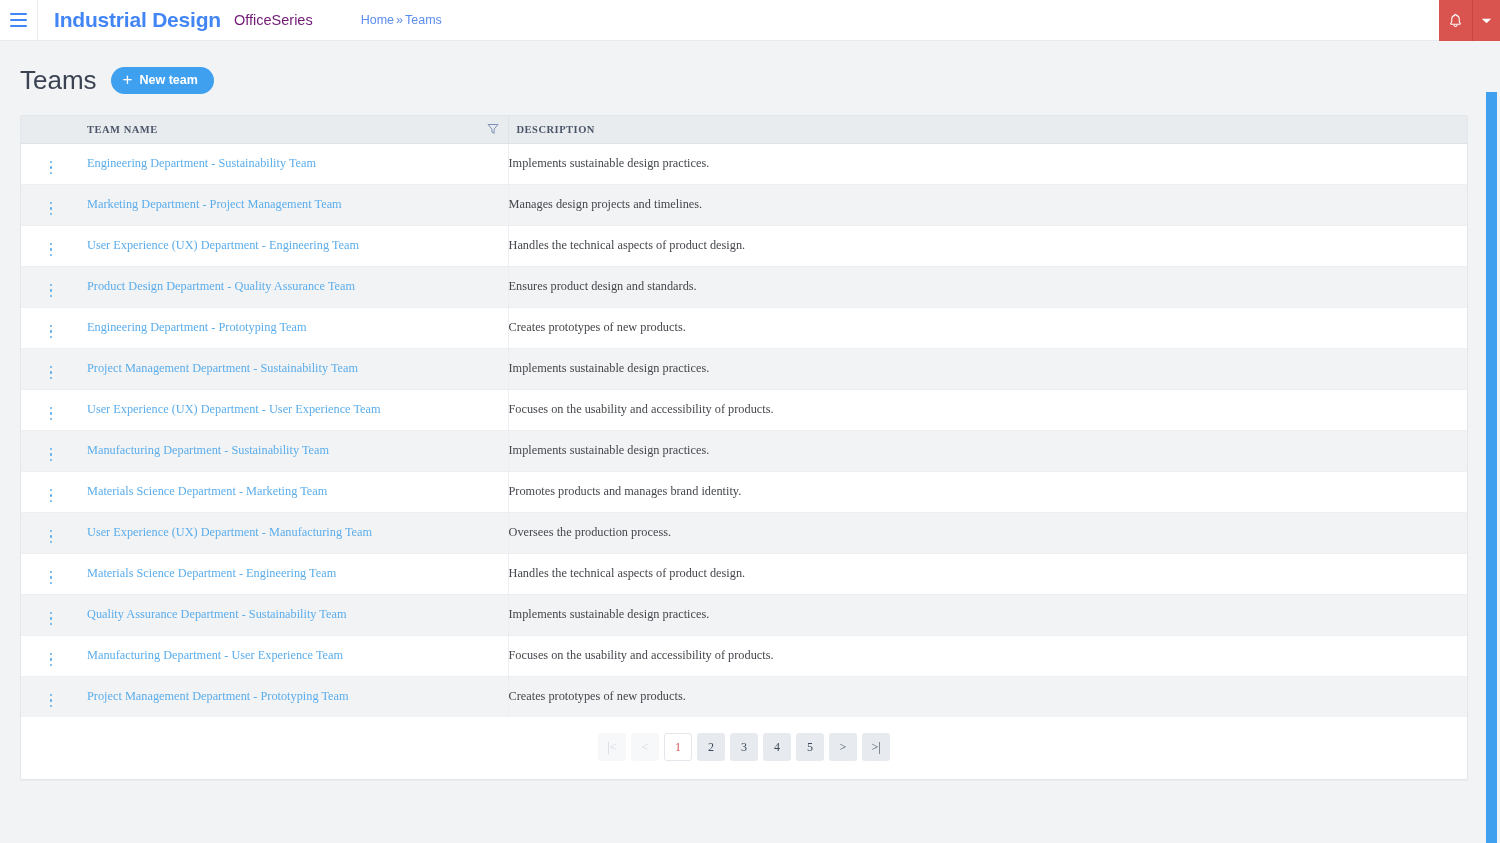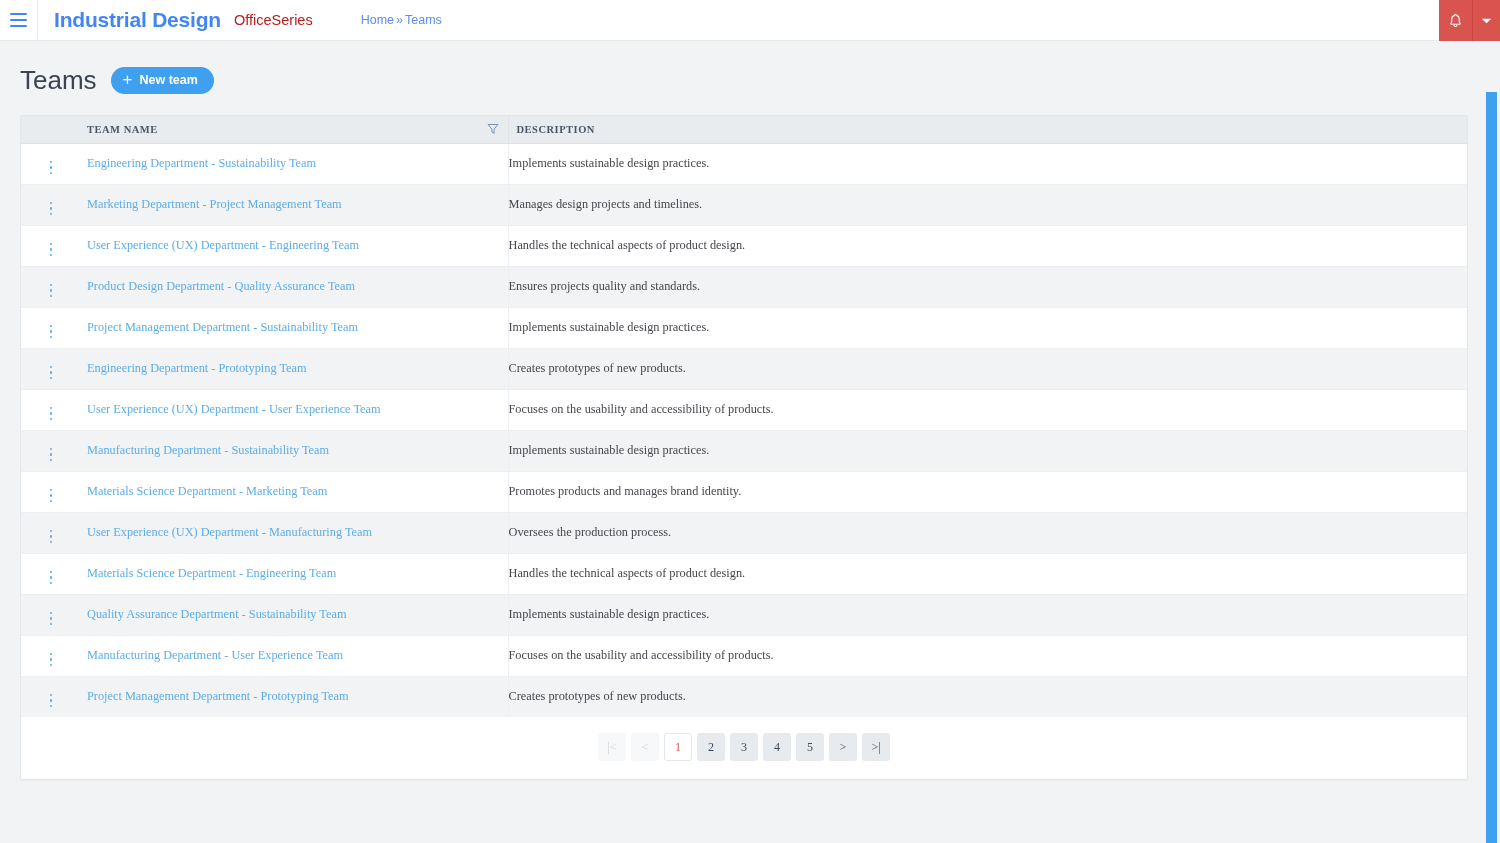--- a/index.html
+++ b/index.html
@@ -33,21 +33,21 @@
     margin-left: 16px;
     font-size: 21px;
     font-weight: bold;
     color: #4285f4;
     letter-spacing: -0.2px;
     white-space: nowrap;
   }
   .subbrand {
     margin-left: 13px;
     font-size: 14.5px;
-    color: #b91c1c;
+    color: #701a75;
     white-space: nowrap;
   }
   .breadcrumb {
     margin-left: 48px;
     font-size: 12.5px;
     color: #5b8def;
     white-space: nowrap;
   }
   .breadcrumb .sep { color: #5b8def; margin: 0 2px; }
   .breadcrumb a { color: #5b8def; text-decoration: none; cursor: pointer; }
@@ -275,39 +275,39 @@
           <td class="c-name"><a>User Experience (UX) Department - Engineering Team</a></td>
           <td class="c-desc">Handles the technical aspects of product design.</td>
         </tr>
         <tr>
           <td class="c-menu"><span class="dots">
               <i></i>
               <i></i>
               <i></i>
             </span></td>
           <td class="c-name"><a>Product Design Department - Quality Assurance Team</a></td>
-          <td class="c-desc">Ensures projects quality and standards.</td>
+          <td class="c-desc">Ensures product design and standards.</td>
+        </tr>
+        <tr>
+          <td class="c-menu"><span class="dots">
+              <i></i>
+              <i></i>
+              <i></i>
+            </span></td>
+          <td class="c-name"><a>Engineering Department - Prototyping Team</a></td>
+          <td class="c-desc">Creates prototypes of new products.</td>
         </tr>
         <tr>
           <td class="c-menu"><span class="dots">
               <i></i>
               <i></i>
               <i></i>
             </span></td>
           <td class="c-name"><a>Project Management Department - Sustainability Team</a></td>
           <td class="c-desc">Implements sustainable design practices.</td>
-        </tr>
-        <tr>
-          <td class="c-menu"><span class="dots">
-              <i></i>
-              <i></i>
-              <i></i>
-            </span></td>
-          <td class="c-name"><a>Engineering Department - Prototyping Team</a></td>
-          <td class="c-desc">Creates prototypes of new products.</td>
         </tr>
         <tr>
           <td class="c-menu"><span class="dots">
               <i></i>
               <i></i>
               <i></i>
             </span></td>
           <td class="c-name"><a>User Experience (UX) Department - User Experience Team</a></td>
           <td class="c-desc">Focuses on the usability and accessibility of products.</td>
         </tr>

